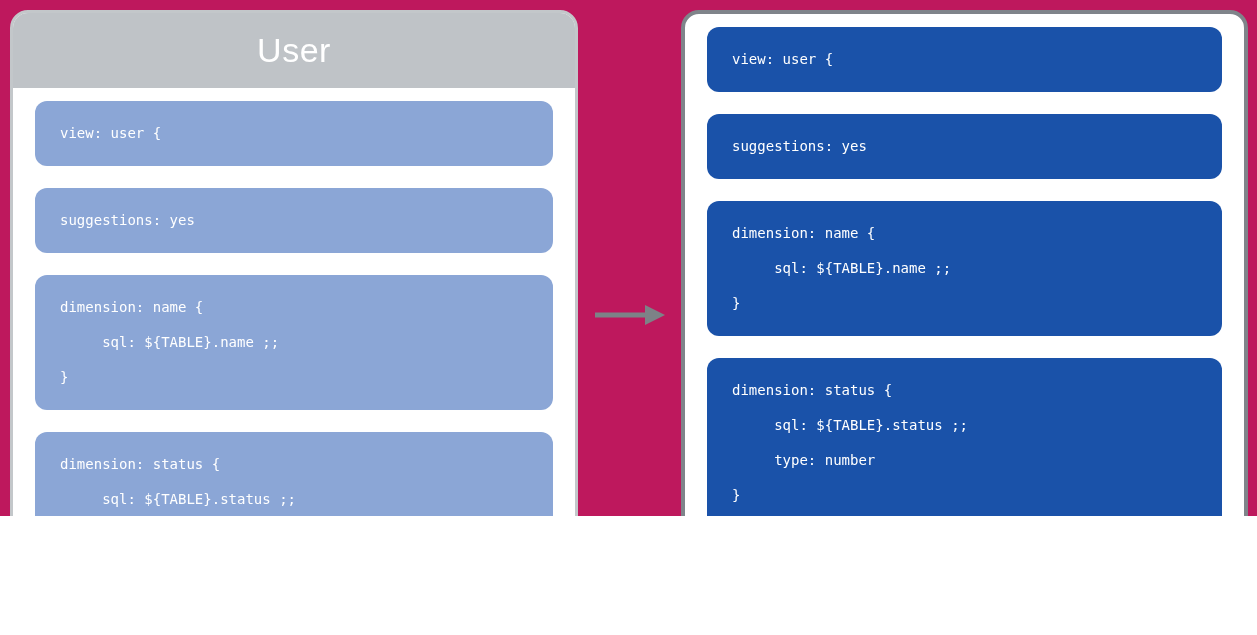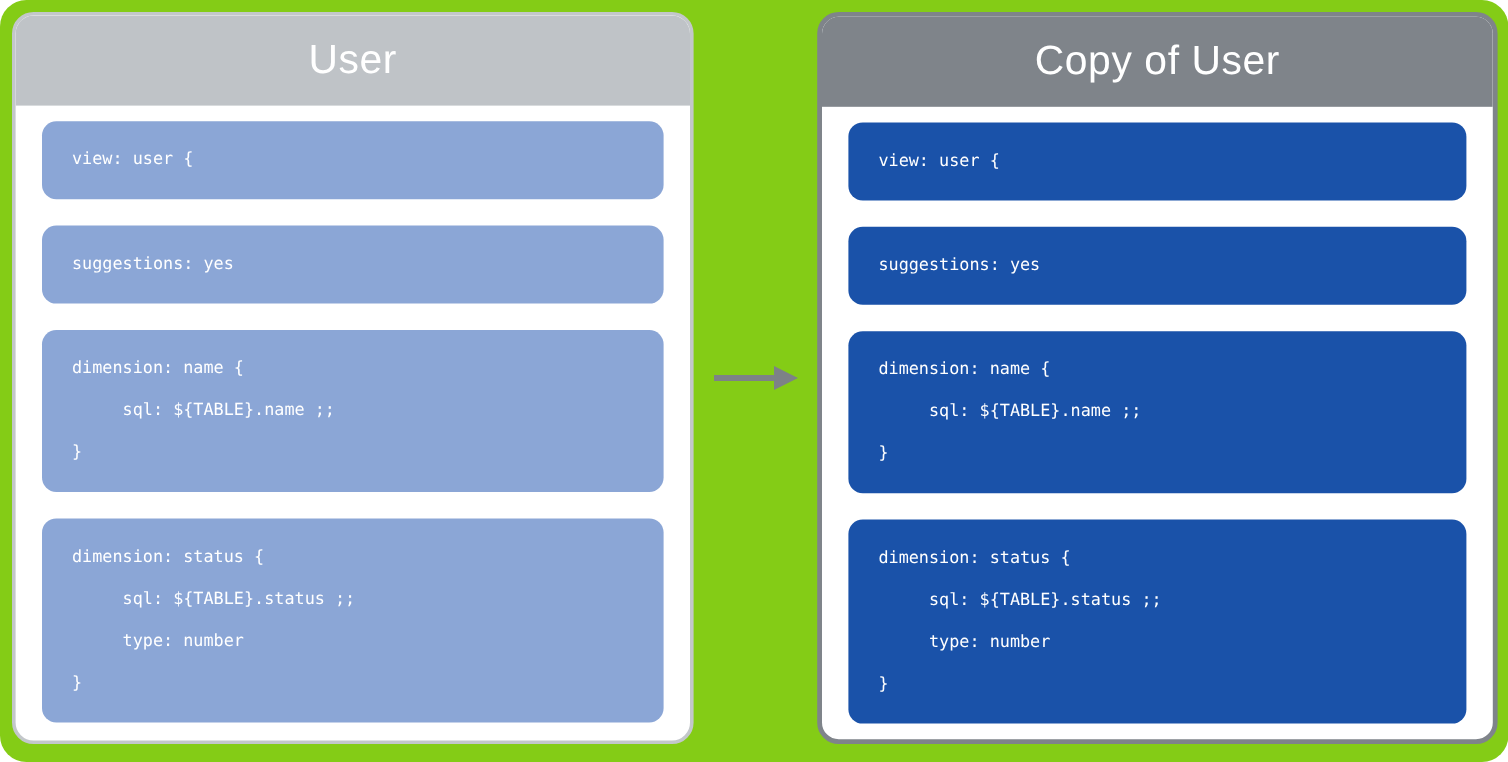--- a/index.html
+++ b/index.html
@@ -1,23 +1,22 @@
 <!DOCTYPE html>
 <html><head>
 <meta charset="utf-8">
 <style>
   html, body { margin: 0; padding: 0; background: #ffffff; }
   .canvas {
     position: relative;
     width: 1257px;
-    height: 635px;
-    background: #84cc16;
+    height: 516px;
+    background: #be185d;
     font-family: "Liberation Sans", sans-serif;
     overflow: hidden;
-    border-radius: 22px;
   }
   .panel {
     position: absolute;
     top: 10px;
     height: 610px;
     box-sizing: border-box;
     background: #ffffff;
     border-radius: 18px;
     border: 3px solid var(--border);
     overflow: hidden;
@@ -83,23 +82,20 @@
   </div>
 
   <div class="arrow-wrap">
     <svg width="78" height="28" viewBox="0 0 78 28">
       <line x1="4" y1="14" x2="58" y2="14" stroke-width="5" stroke="#7d8287"></line>
       <polygon points="54,4 74,14 54,24" fill="#7d8287"></polygon>
     </svg>
   </div>
 
   <div class="panel panel-right" style="--header: #7f848a; --border: #7f848a; --block: #1a52a9;">
-    <div class="panel-header">
-      <span class="panel-title">Copy of User</span>
-    </div>
     <div class="panel-body">
       <div class="code-block">view: user {</div>
       <div class="code-block">suggestions: yes</div>
       <div class="code-block">dimension: name {
      sql: ${TABLE}.name ;;
 }</div>
       <div class="code-block">dimension: status {
      sql: ${TABLE}.status ;;
      type: number
 }</div>

